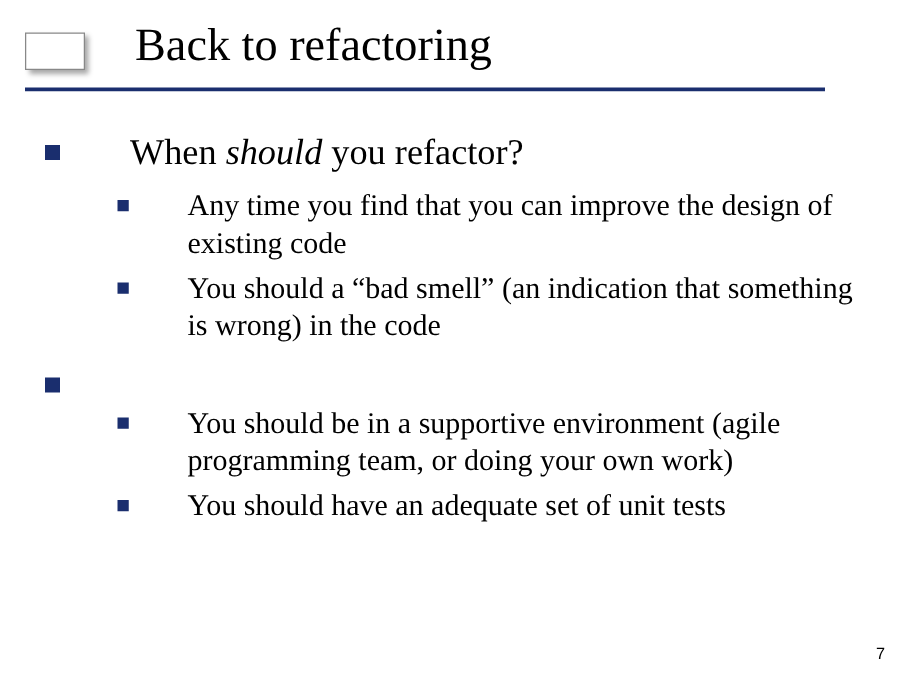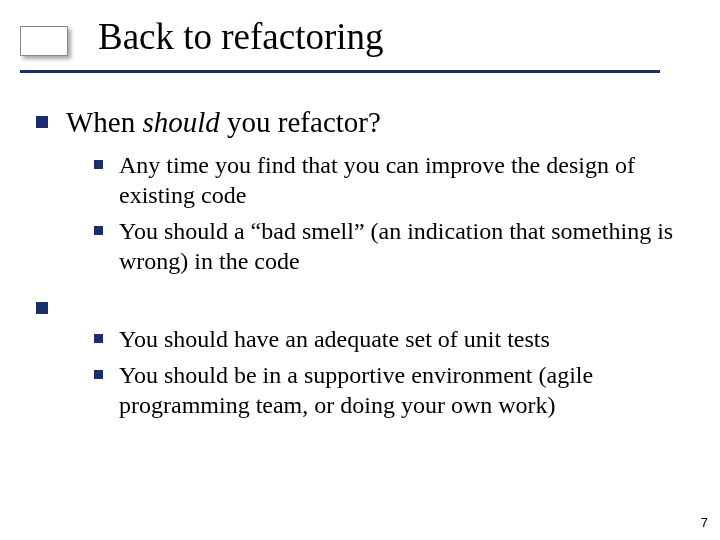--- a/index.html
+++ b/index.html
@@ -1,29 +1,29 @@
 <!DOCTYPE html>
 <html><head>
 <meta charset="utf-8">
 <style>
   * { margin: 0; padding: 0; box-sizing: border-box; }
   html, body { width: 720px; height: 540px; background: #fff; font-family: "Times New Roman", Times, serif; color: #000; }
   .slide { position: relative; width: 720px; height: 540px; }
   .title-wrap { position: absolute; left: 20px; top: 18px; width: 640px; }
-  .title-bar { display: flex; align-items: flex-start; }
+  .title-bar { display: flex; align-items: flex-start; gap: 10px; }
   .title-box { width: 48px; height: 30px; background: #fff; border: 1px solid #888; box-shadow: 3px 3px 4px rgba(0,0,0,0.35); margin-top: 8px; flex-shrink: 0; }
   .title-text { font-size: 37px; margin-left: 30px; line-height: 1.05; }
   .title-underline { position: absolute; left: 0; top: 52px; width: 640px; height: 3px; background: #1a2e6e; }
   .body { position: absolute; left: 36px; top: 90px; width: 650px; }
   .lvl1 { display: flex; margin-top: 14px; }
   .lvl1 .b { width: 12px; height: 12px; background: #1a2e6e; margin-top: 12px; margin-right: 18px; flex-shrink: 0; }
-  .lvl1 .t { font-size: 29px; line-height: 1.25; }
+  .lvl1 .t { font-size: 29px; line-height: 1.25; margin-left: 38px; }
   .lvl1 .t em { font-style: italic; }
   .sub { margin-left: 58px; margin-top: 10px; }
-  .lvl2 { display: flex; margin-top: 6px; }
+  .lvl2 { display: flex; margin-top: 6px; gap: 31px; }
   .lvl2 .b { width: 9px; height: 9px; background: #1a2e6e; margin-top: 10px; margin-right: 16px; flex-shrink: 0; }
   .lvl2 .t { font-size: 24px; line-height: 1.25; max-width: 560px; }
   .pagenum { position: absolute; right: 12px; bottom: 10px; font-family: Arial, sans-serif; font-size: 13px; color: #000; }
 </style>
 </head>
 <body>
 
 <div class="slide">
 
   <div class="title-wrap">
@@ -50,24 +50,24 @@
         <div class="t">You should a “bad smell” (an indication that something is wrong) in the code</div>
       </div>
     </div>
 
     <div class="lvl1">
       <div class="b"></div>
     </div>
     <div class="sub">
       <div class="lvl2">
         <div class="b"></div>
-        <div class="t">You should have an adequate set of unit tests</div>
+        <div class="t">You should be in a supportive environment (agile programming team, or doing your own work)</div>
       </div>
       <div class="lvl2">
         <div class="b"></div>
-        <div class="t">You should be in a supportive environment (agile programming team, or doing your own work)</div>
+        <div class="t">You should have an adequate set of unit tests</div>
       </div>
     </div>
 
   </div>
 
   <div class="pagenum">7</div>
 </div>
 
 </body></html>

